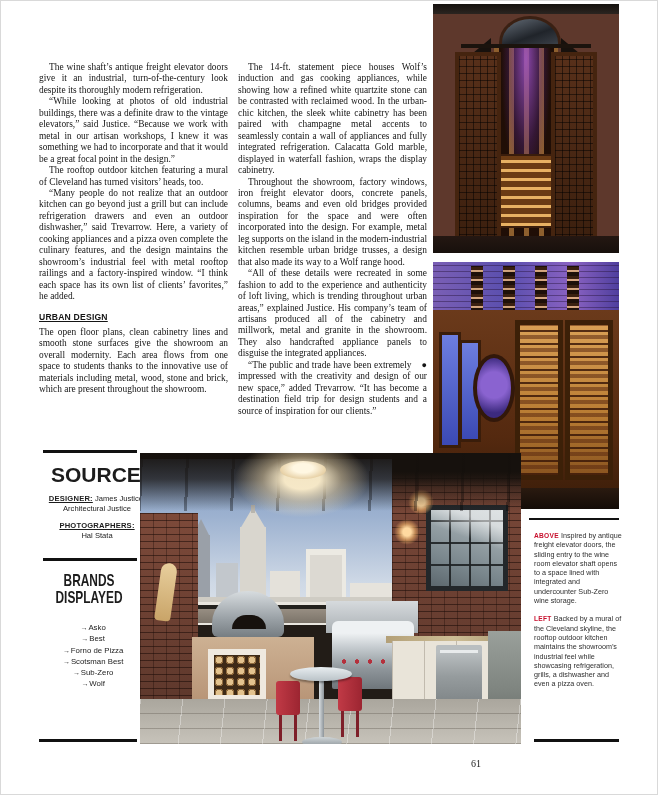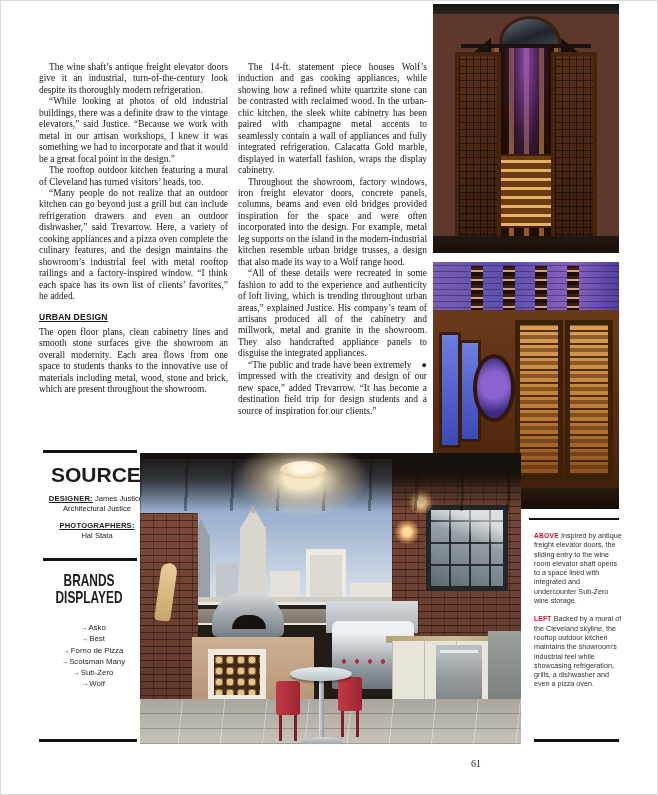--- a/index.html
+++ b/index.html
@@ -300,21 +300,21 @@
     </div>
     <div class="rule rule-b"></div>
     <div class="brands-title">
       <div>BRANDS</div>
       <div>DISPLAYED</div>
     </div>
     <ul class="brand-list">
       <li><span class="arrow">→</span><span>Asko</span></li>
       <li><span class="arrow">→</span><span>Best</span></li>
       <li><span class="arrow">→</span><span>Forno de Pizza</span></li>
-      <li><span class="arrow">→</span><span>Scotsman Many</span></li>
+      <li><span class="arrow">→</span><span>Scotsman Best</span></li>
       <li><span class="arrow">→</span><span>Sub-Zero</span></li>
       <li><span class="arrow">→</span><span>Wolf</span></li>
     </ul>
     <div class="rule rule-c"></div>
   </aside>
 
   <div class="cap-rule-top"></div>
   <div class="captions">
     <p><span class="cap-label" style="color: rgb(200, 16, 46);">ABOVE</span><span> Inspired by antique freight elevator doors, the sliding entry to the wine room elevator shaft opens to a space lined with integrated and undercounter Sub-Zero wine storage.</span></p>
     <p><span class="cap-label" style="color: rgb(200, 16, 46);">LEFT</span><span> Backed by a mural of the Cleveland skyline, the rooftop outdoor kitchen maintains the showroom’s industrial feel while showcasing refrigeration, grills, a dishwasher and even a pizza oven.</span></p>

